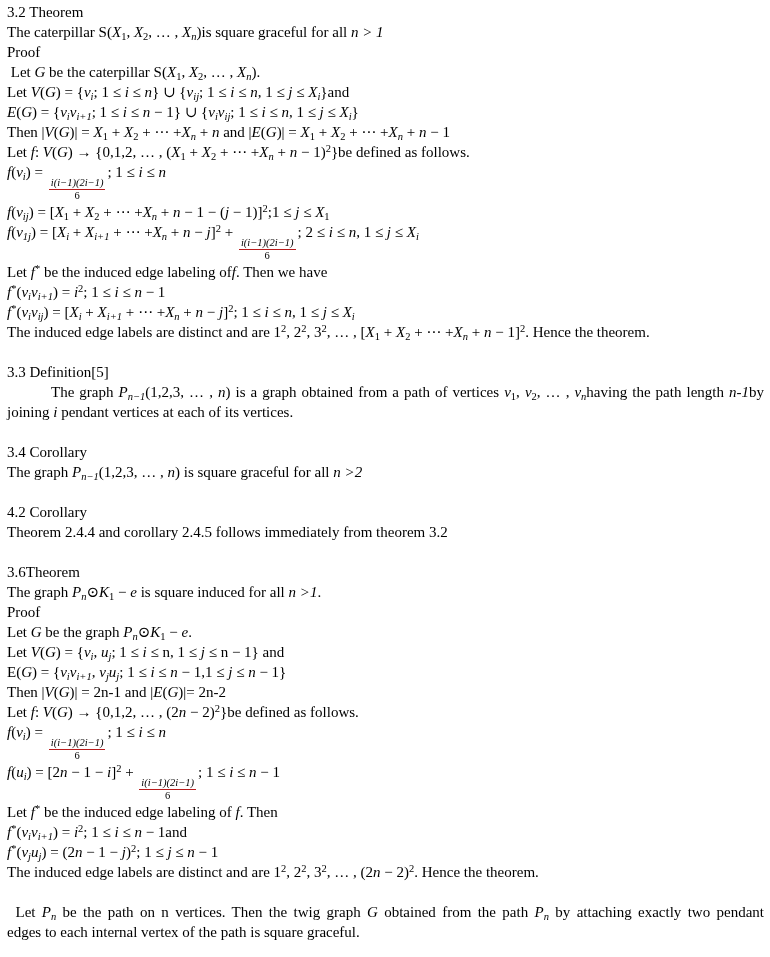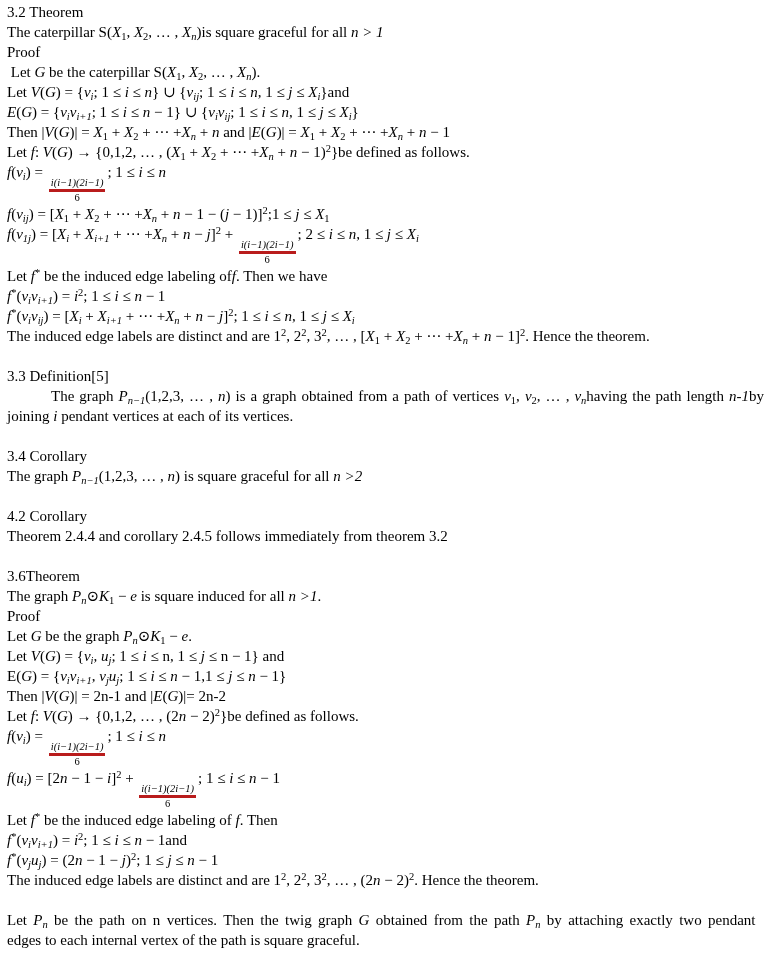--- a/index.html
+++ b/index.html
@@ -37,32 +37,33 @@
     display: inline-flex;
     flex-direction: column;
     align-items: center;
     vertical-align: -9px;
     font-size: 10.5px;
     line-height: 12px;
     margin: 0 2px;
   }
   .frac .num {
     font-style: italic;
-    border-bottom: 3px solid #b91c1c;
+    border-bottom: 1px solid #b91c1c;
     padding: 0 2px;
   }
   .frac .den { padding: 0 2px; }
   .justify {
     text-align: justify;
     text-align-last: justify;
     margin-left: 44px;
   }
   .wide {
     white-space: nowrap;
     word-spacing: 2.6px;
+    text-align: right;
   }
 </style>
 </head>
 <body>
 
 <div class="doc">
     <div class="line heading">3.2 Theorem</div>
     <div class="line para"><span>The caterpillar S(</span><span class="it">X</span><sub>1</sub><span>, </span><span class="it">X</span><sub>2</sub><span>, … , </span><span class="it">X</span><sub class="it">n</sub><span>)is square graceful for all </span><span class="it">n &gt; 1</span></div>
     <div class="line heading">Proof</div>
     <div class="line para"><span>&nbsp;Let </span><span class="it">G</span><span> be the caterpillar S(</span><span class="it">X</span><sub>1</sub><span>, </span><span class="it">X</span><sub>2</sub><span>, … , </span><span class="it">X</span><sub class="it">n</sub><span>).</span></div>

